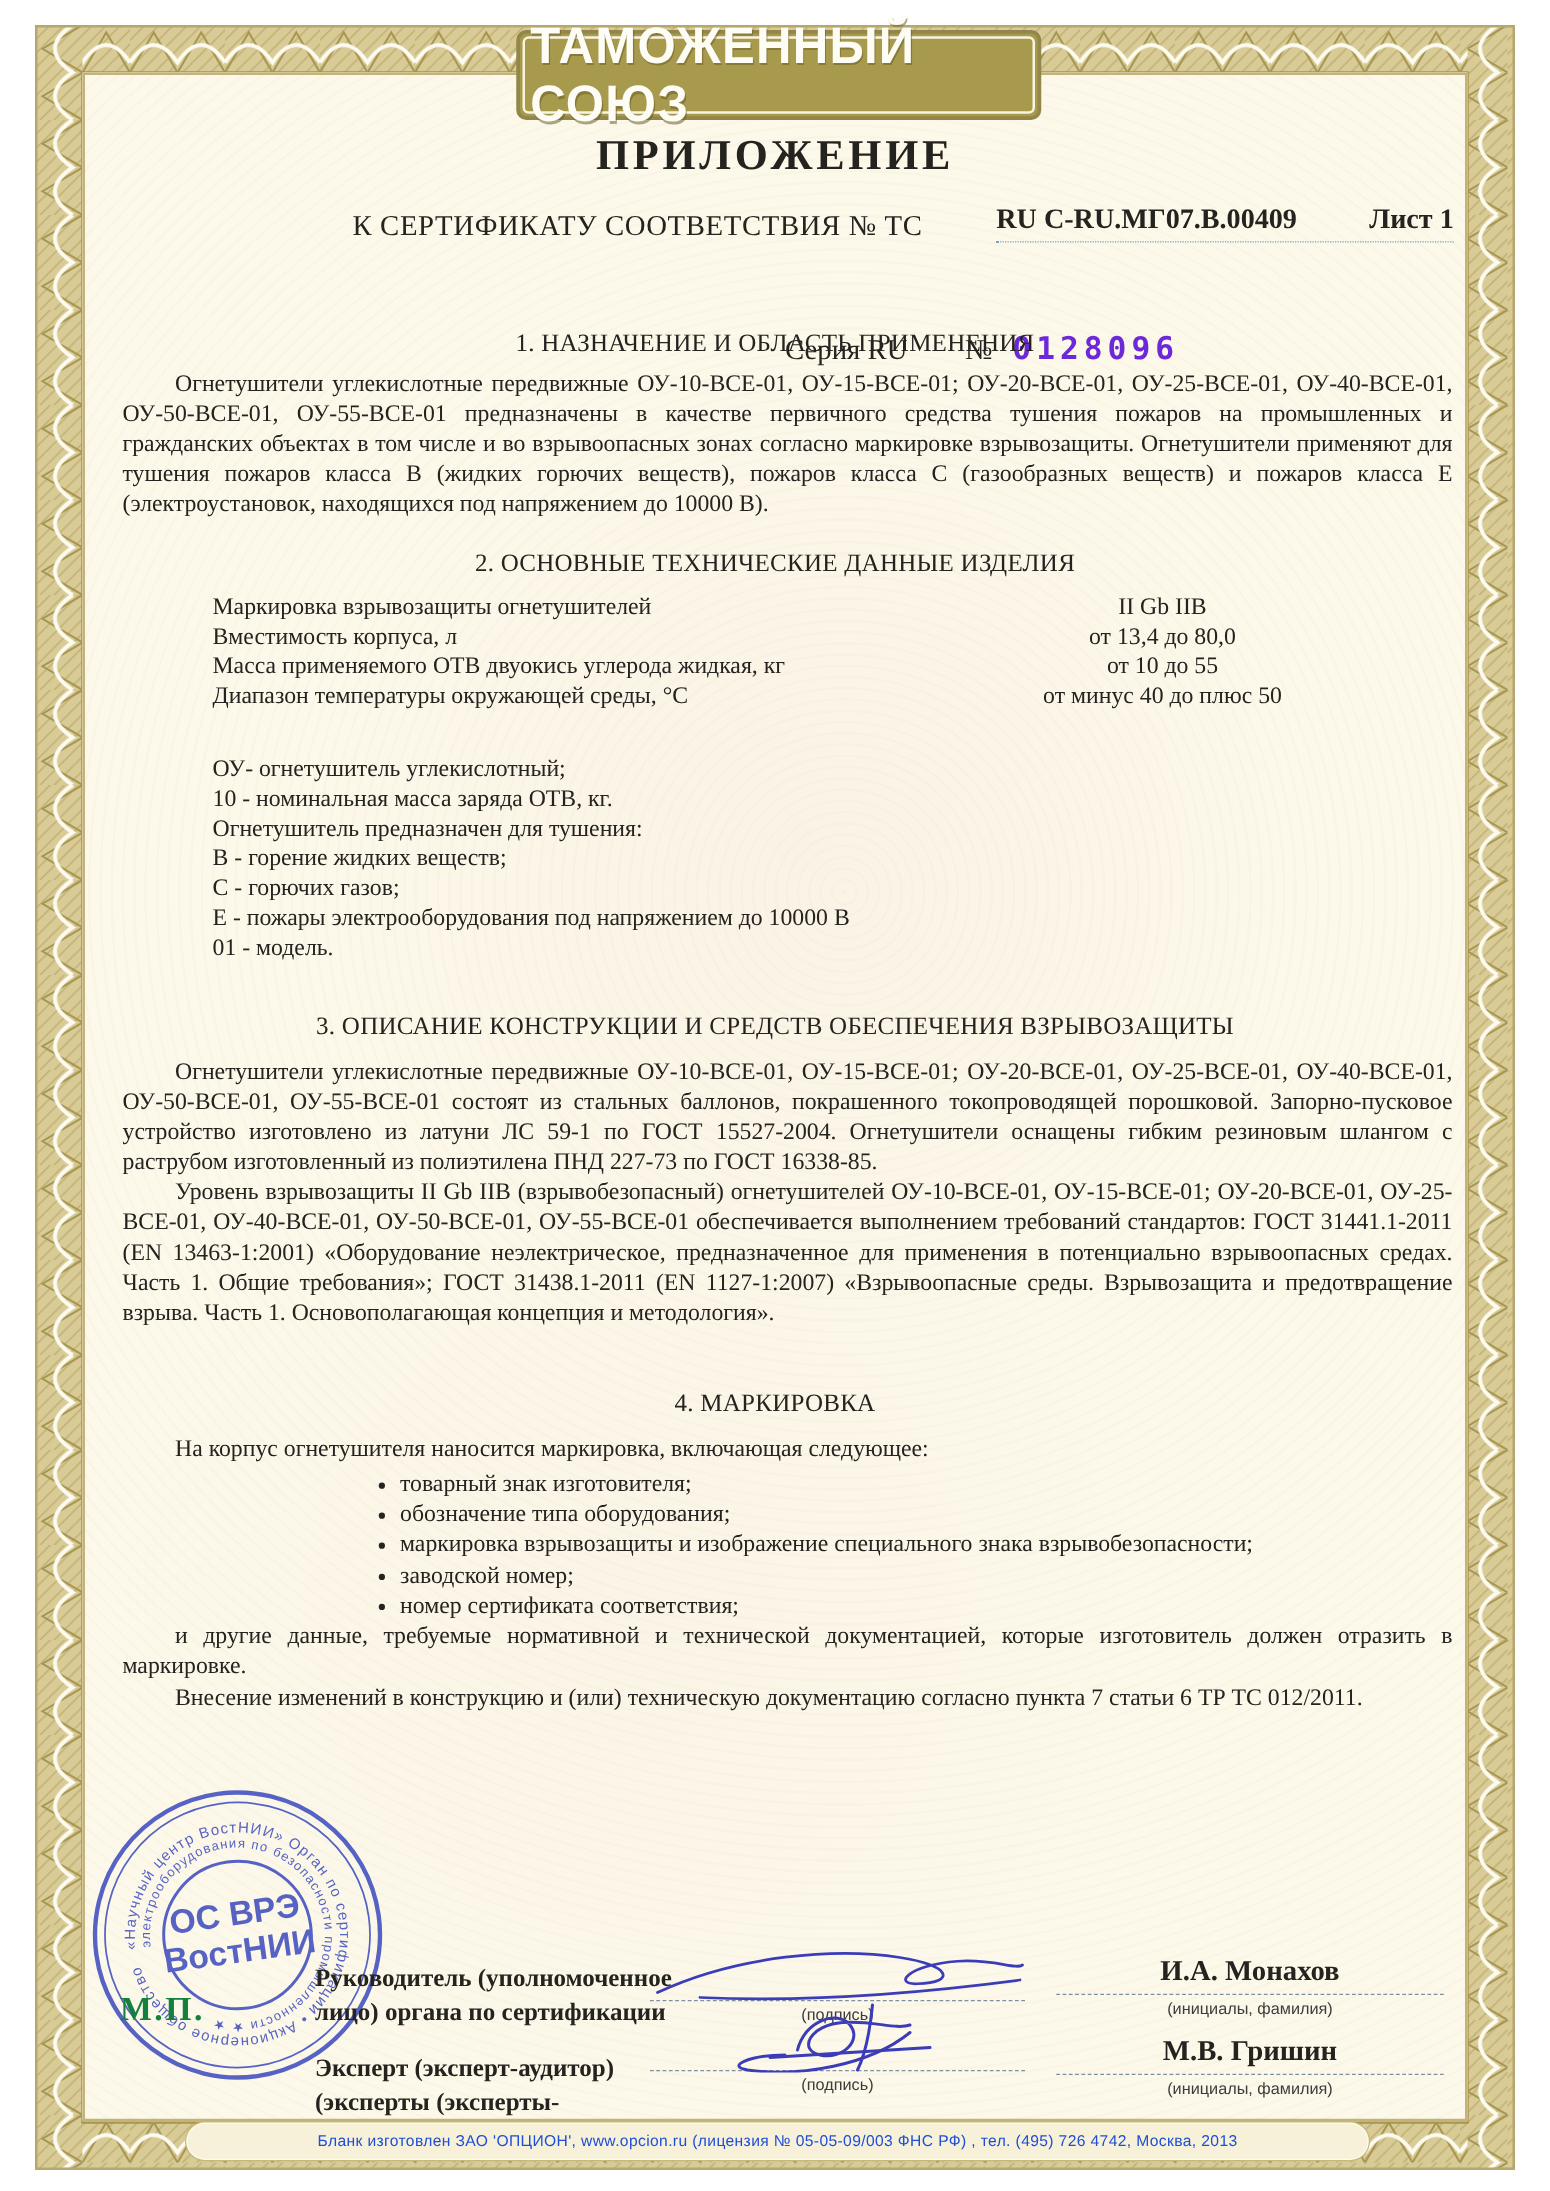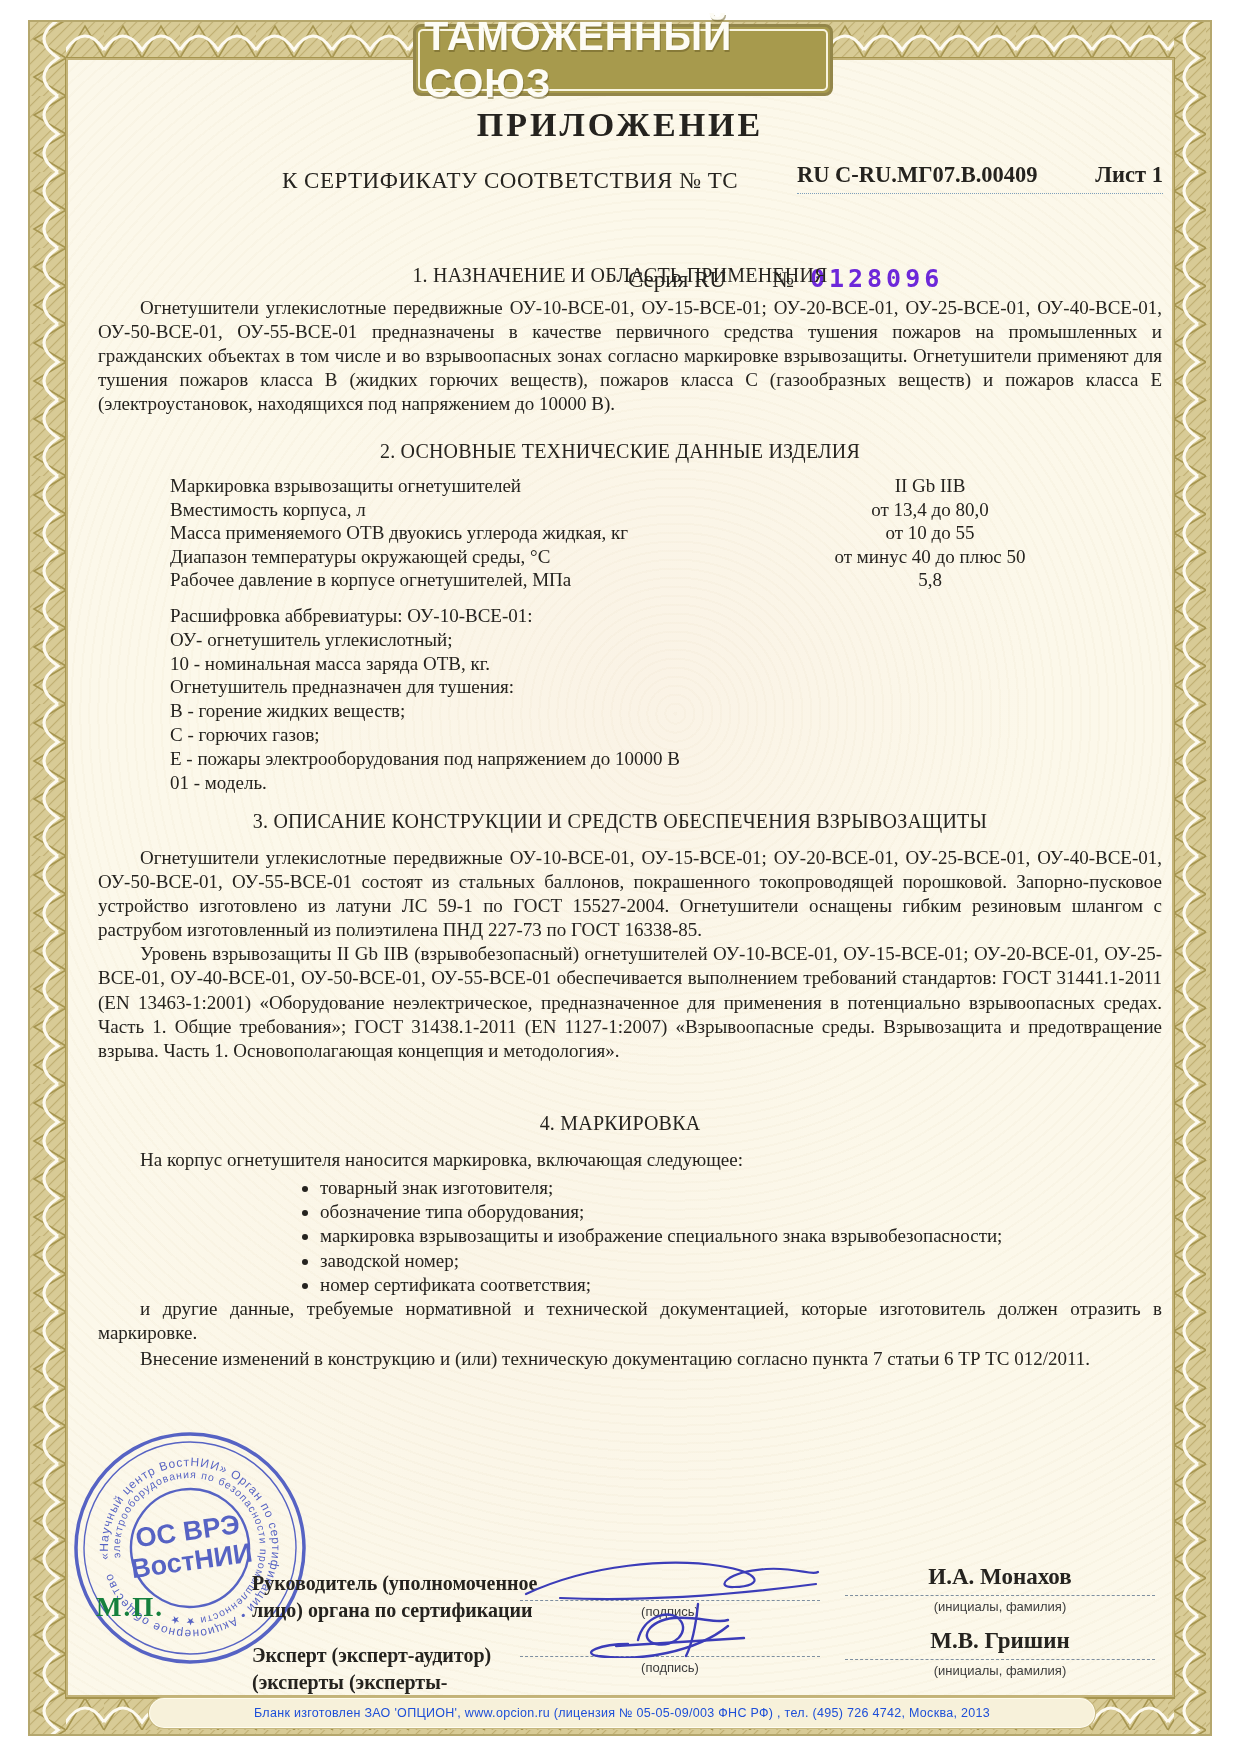--- a/index.html
+++ b/index.html
@@ -124,27 +124,22 @@
         <span class="val">от 13,4 до 80,0</span>
       </div>
     <div class="spec-row">
         <span class="lbl">Масса применяемого ОТВ двуокись углерода жидкая, кг</span>
         <span class="val">от 10 до 55</span>
       </div>
     <div class="spec-row">
         <span class="lbl">Диапазон температуры окружающей среды, °С</span>
         <span class="val">от минус 40 до плюс 50</span>
       </div>
-    <div class="spec-row">
-        <span class="lbl">Рабочее давление в корпусе огнетушителей, МПа</span>
-        <span class="val">5,8</span>
-      </div>
   </div>
   <div class="abs abbrev" style="top:604px;">
-    <div>Расшифровка аббревиатуры: ОУ-10-ВСЕ-01:</div>
     <div>ОУ- огнетушитель углекислотный;</div>
     <div>10 - номинальная масса заряда ОТВ, кг.</div>
     <div>Огнетушитель предназначен для тушения:</div>
     <div>В - горение жидких веществ;</div>
     <div>С - горючих газов;</div>
     <div>Е - пожары электрооборудования под напряжением до 10000 В</div>
     <div>01 - модель.</div>
   </div>
 
   <div class="abs h-sec" style="top:810px;">3. ОПИСАНИЕ КОНСТРУКЦИИ И СРЕДСТВ ОБЕСПЕЧЕНИЯ ВЗРЫВОЗАЩИТЫ</div>

